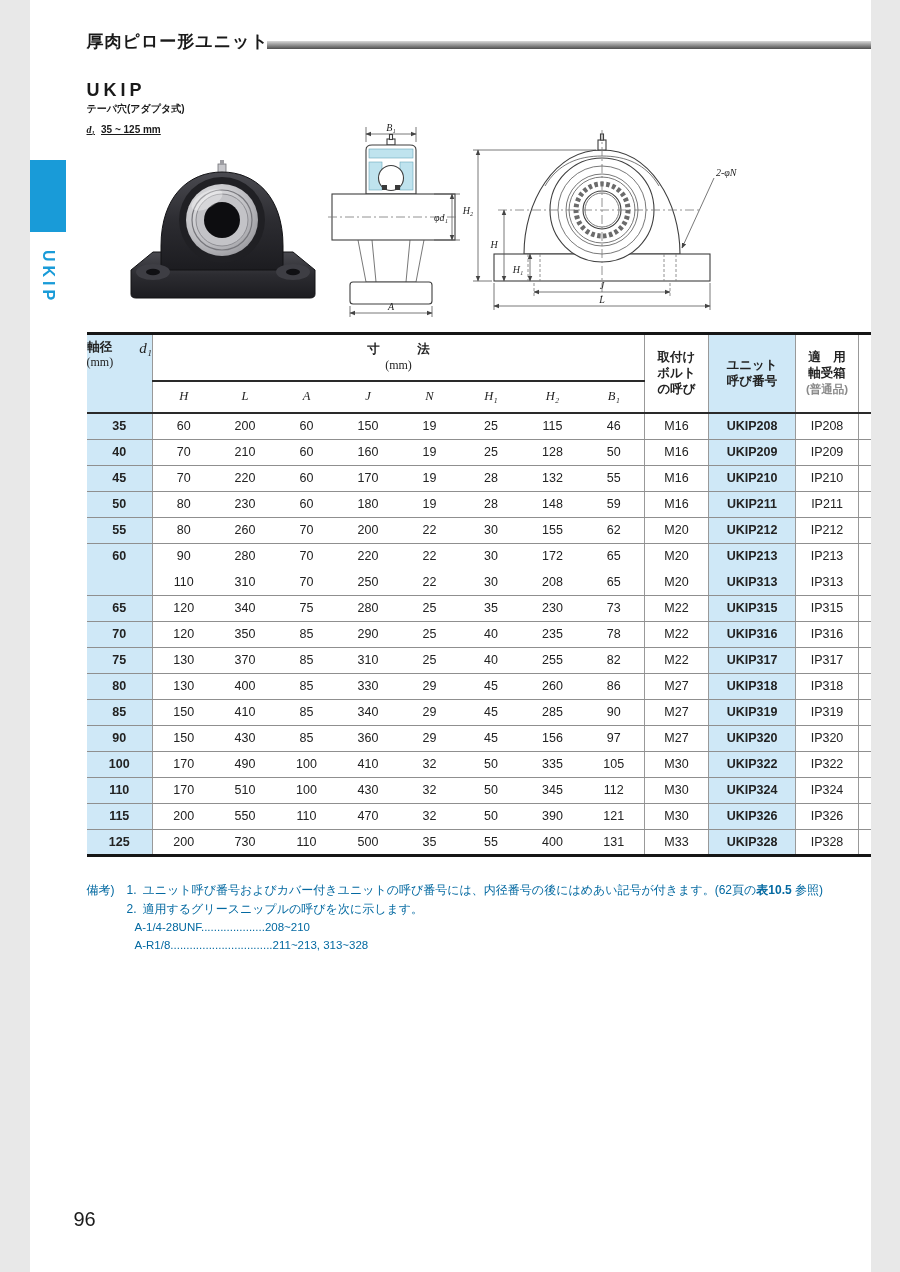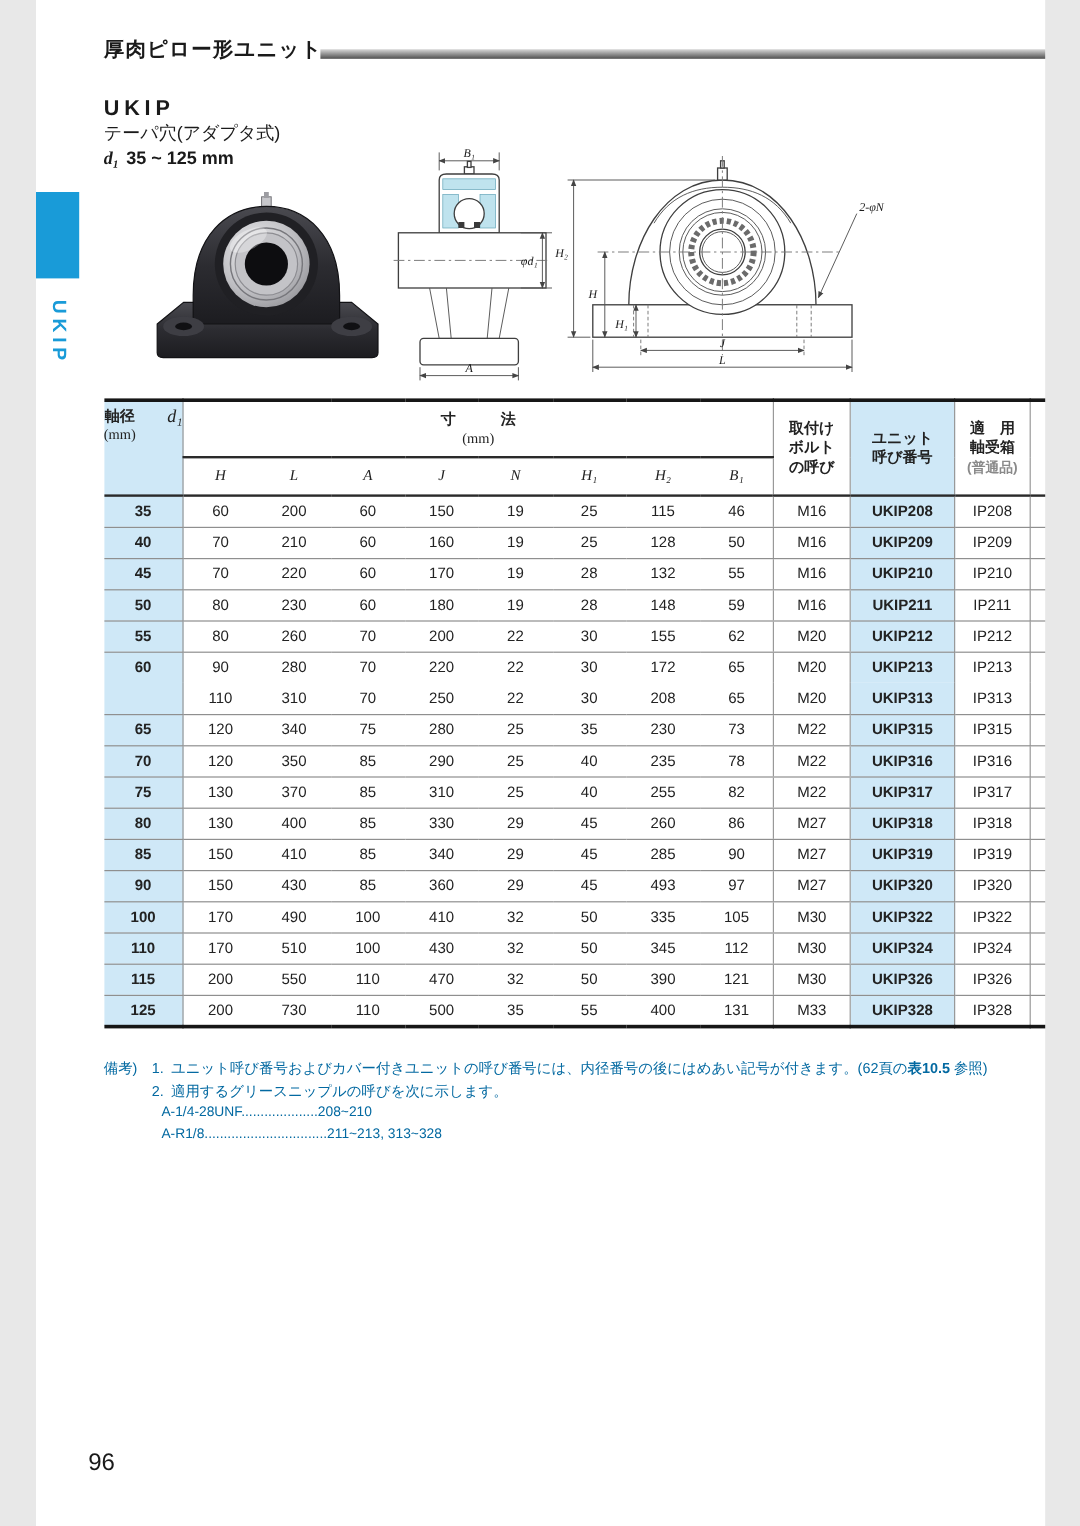--- a/index.html
+++ b/index.html
@@ -12,22 +12,22 @@
   .title-bar { position:absolute; left:237px; top:41px; width:663px; height:8px;
                background:linear-gradient(180deg,#d9d9d9 0%,#9a9a9a 45%,#4f4f4f 100%); }
 
   
   .side-tab { position:absolute; left:0; top:160px; width:36px; height:72px; }
   .side-label { position:absolute; left:-27px; top:268px; width:90px; text-align:center;
                 transform:rotate(90deg); font-size:16px; font-weight:bold; letter-spacing:4px; }
 
   
   .series { position:absolute; left:57px; top:80px; font-size:18px; font-weight:bold; letter-spacing:4px; }
-  .subtitle { position:absolute; left:57px; top:102px; font-size:15px; font-weight:normal; }
-  .range { position:absolute; left:57px; top:124px; font-size:15px; font-weight:bold; }
+  .subtitle { position:absolute; left:57px; top:102px; font-size:10px; font-weight:bold; }
+  .range { position:absolute; left:57px; top:124px; font-size:10px; font-weight:bold;text-decoration:underline; }
   .range .sym { font-family:"Liberation Serif", serif; font-style:italic; font-weight:bold; margin-right:6px; }
 
   .drawing { position:absolute; }
 
   
   table.spec { position:absolute; left:57px; top:332px; width:841px;
                border-collapse:collapse; table-layout:fixed;
                border-top:3px solid #161616; border-bottom:3px solid #161616; }
   table.spec th, table.spec td { padding:0; text-align:center; vertical-align:middle;
                font-size:12.5px; color:#222; }
@@ -436,21 +436,21 @@
           <td class=""></td>
         </tr>
         <tr>
           <td class="c-d1 blue">90</td>
           <td>150</td>
           <td>430</td>
           <td>85</td>
           <td>360</td>
           <td>29</td>
           <td>45</td>
-          <td>493</td>
+          <td>156</td>
           <td>97</td>
           <td class="c-bolt">M27</td>
           <td class="c-unit blue">UKIP320</td>
           <td class="c-house">IP320</td>
           <td class=""></td>
         </tr>
         <tr>
           <td class="c-d1 blue">100</td>
           <td>170</td>
           <td>490</td>

